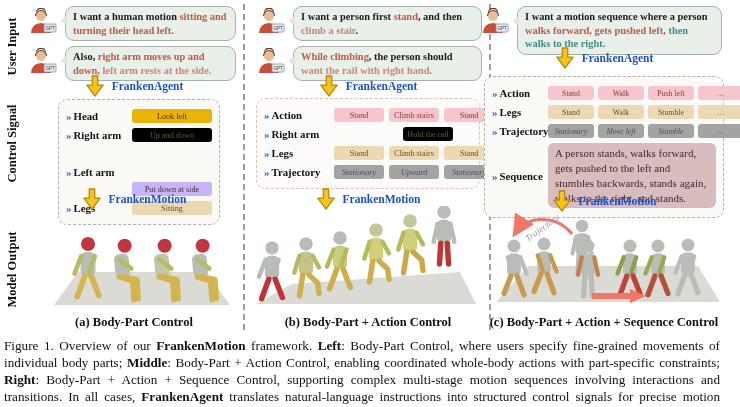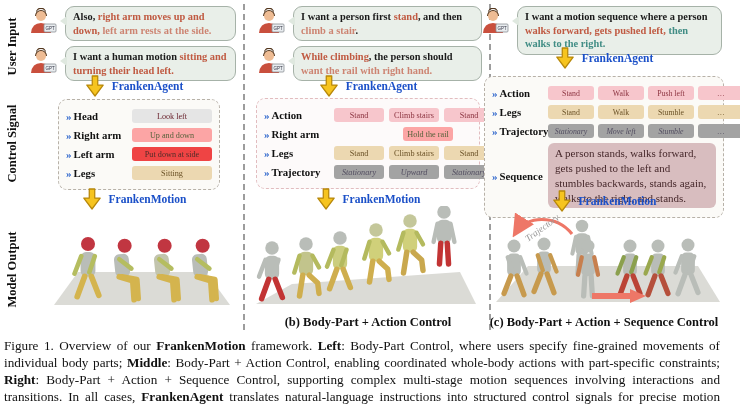--- a/index.html
+++ b/index.html
@@ -34,24 +34,24 @@
   .flabel{color:#1b50c8;font-weight:bold;font-size:11.5px;}
 
   
   .sigbox{position:absolute;border:1.6px dashed #b7b1a8;border-radius:9px;background:#fbfaf7;padding:4px 7px;}
   #col-b .sigbox{border-color:#e2bcbf;background:#fdfafa;}
   .sigrow{display:flex;align-items:center;margin:5px 0;}
   .siglabel{display:flex;align-items:center;gap:3px;font-weight:bold;font-size:10.8px;color:#111;flex:none;}
   .chev{color:#2e66cc;font-weight:bold;font-size:11px;letter-spacing:-1px;}
   .chips{display:flex;flex:1;align-items:center;}
   .chip{border-radius:3px;font-size:8.2px;text-align:center;padding:2.5px 3px;white-space:nowrap;}
-  .c-rose{background:#e5e5e5;color:#69222d;}
+  .c-rose{background:#eab308;color:#69222d;}
   .c-pink{background:#f7c6cc;color:#8c3440;}
-  .c-green{background:#fca5a5;color:#55613a;text-align:center;}
-  .c-mauve{background:#ef4444;color:#4f2c28;}
+  .c-green{background:#000000;color:#55613a;text-align:center;}
+  .c-mauve{background:#c4b5fd;color:#4f2c28;margin-top:35px;}
   .c-tan{background:#ecd8b1;color:#6a5126;}
   .c-lav{background:#a3a3a3;color:#524d60;font-style:italic;}
   .w-full{flex:1;}
   #col-a .siglabel{width:66px;}
   #col-b .siglabel{width:70px;}
   #col-b .chips{gap:5px;} #col-b .chip{width:44px;}
   #col-b .off2{margin-left:69px;}
   #col-c .siglabel{width:56px;}
   #col-c .chips{gap:4px;} #col-c .chip{width:40px;font-size:7.8px;}
   .seqbox{flex:1;background:#d8bdbf;color:#46282b;border-radius:6px;font-size:11px;
@@ -116,32 +116,32 @@
     <div class="bubbles">
       <div class="brow">
         <svg class="avatar" viewBox="0 0 30 26">
           <path d="M7,8 a6,6 0 0 1 12,0 z" fill="#54381f"></path>
             <circle cx="13" cy="8" r="5" fill="#eebc94"></circle>
           <path d="M8,6 a5,5 0 0 1 10,0 l0,-1.5 a5,5 0 0 0 -10,0 z" fill="#54381f"></path>
           <path d="M3,25 q1,-10 10,-10 q9,0 10,10 z" fill="#c94f3d"></path>
           <rect x="16" y="16" width="12" height="8" rx="1" fill="#e8ecef" stroke="#8a8f94" stroke-width="0.8"></rect>
           <text x="17.5" y="22" font-size="4.5" fill="#334" font-family="Liberation Sans,sans-serif">GPT</text>
         </svg>
-        <div class="bubble"><span class="sg-k">Also, </span><span class="sg-o">right arm moves up and down,</span><span class="sg-p"> left arm rests at the side.</span></div>
+        <div class="bubble"><span class="sg-k">I want a human motion </span><span class="sg-o">sitting and turning their head left.</span></div>
       </div>
       <div class="brow">
         <svg class="avatar" viewBox="0 0 30 26">
           <path d="M7,8 a6,6 0 0 1 12,0 z" fill="#54381f"></path>
             <circle cx="13" cy="8" r="5" fill="#eebc94"></circle>
           <path d="M8,6 a5,5 0 0 1 10,0 l0,-1.5 a5,5 0 0 0 -10,0 z" fill="#54381f"></path>
           <path d="M3,25 q1,-10 10,-10 q9,0 10,10 z" fill="#c94f3d"></path>
           <rect x="16" y="16" width="12" height="8" rx="1" fill="#e8ecef" stroke="#8a8f94" stroke-width="0.8"></rect>
           <text x="17.5" y="22" font-size="4.5" fill="#334" font-family="Liberation Sans,sans-serif">GPT</text>
         </svg>
-        <div class="bubble"><span class="sg-k">I want a human motion </span><span class="sg-o">sitting and turning their head left.</span></div>
+        <div class="bubble"><span class="sg-k">Also, </span><span class="sg-o">right arm moves up and down,</span><span class="sg-p"> left arm rests at the side.</span></div>
       </div>
     </div>
 
     <div class="arrow-row" style="top:75px">
       <svg width="20" height="22" viewBox="0 0 22 24">
         <polygon points="8,1 14,1 14,11 20,11 11,23 2,11 8,11" fill="#f6c41f" stroke="#b8880a" stroke-width="1.4" stroke-linejoin="round"></polygon>
       </svg>
       <span class="flabel">FrankenAgent</span>
     </div>
 
@@ -191,20 +191,21 @@
       <span class="flabel">FrankenMotion</span>
     </div>
 
     <svg class="render" style="top:210px" width="212" height="102" viewBox="0 0 212 102">
       <polygon points="28,95 204,95 180,62 52,62" fill="#dbdbd6"></polygon>
       <use href="#pp-walk" transform="translate(62,88) scale(1.35)" style="--h:#c13641;--b:#b9bdb8;--a:#b5bd60;--l:#d4b44e"></use>
       <use href="#pp-sit" transform="translate(100,87) scale(1.35)" style="--h:#c13641;--b:#b9bdb8;--a:#b5bd60;--l:#d4b44e"></use>
       <use href="#pp-sit" transform="translate(140,87) scale(1.35)" style="--h:#c13641;--b:#c2c4ad;--a:#b5bd60;--l:#d4b44e"></use>
       <use href="#pp-sit" transform="translate(178,87) scale(1.35)" style="--h:#c13641;--b:#b9bdb8;--a:#b5bd60;--l:#d4b44e"></use>
     </svg>
+    <div class="subcap">(a) Body-Part Control</div>
   </div>
 
   <div class="divider" id="div1"></div>
 
   <div class="col" id="col-b">
     <div class="bubbles" style="left:8px">
       <div class="brow">
         <svg class="avatar" viewBox="0 0 30 26">
           <path d="M7,8 a6,6 0 0 1 12,0 z" fill="#54381f"></path>
             <circle cx="13" cy="8" r="5" fill="#eebc94"></circle>

